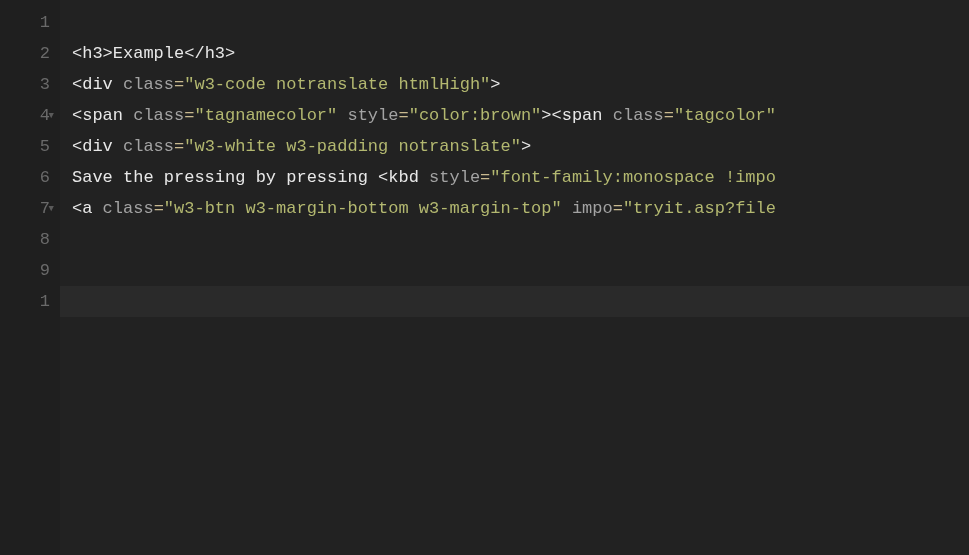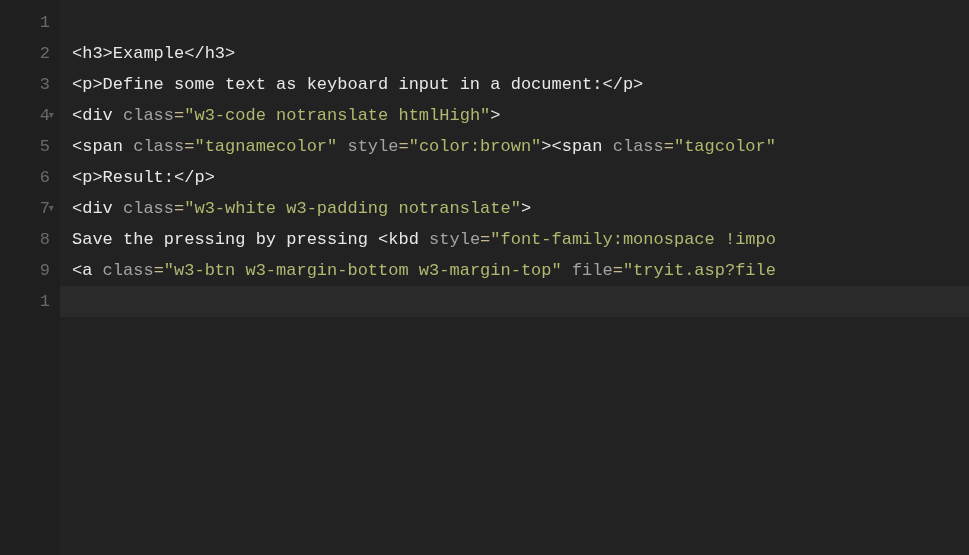--- a/index.html
+++ b/index.html
@@ -83,22 +83,20 @@
     <div class="gutter-line"><span>6</span></div>
     <div class="gutter-line"><span>7</span><span class="fold-marker">▼</span></div>
     <div class="gutter-line"><span>8</span></div>
     <div class="gutter-line"><span>9</span></div>
     <div class="gutter-line"><span>1</span></div>
   </div>
   <div class="code-area">
     <div class="current-line"></div>
     <div class="code-line empty"></div>
     <div class="code-line"><span class="tag">&lt;h3&gt;</span><span class="text-content">Example</span><span class="tag">&lt;/h3&gt;</span></div>
-    <div class="code-line"><span class="tag">&lt;p&gt;</span><span class="text-content">Define some text as keyboard input in a document:</span><span class="tag">&lt;/p&gt;</span></div>
     <div class="code-line"><span class="tag">&lt;div</span><span class="attr-name"> class</span><span class="equals">=</span><span class="string">"w3-code notranslate htmlHigh"</span><span class="tag">&gt;</span></div>
     <div class="code-line"><span class="tag">&lt;span</span><span class="attr-name"> class</span><span class="equals">=</span><span class="string">"tagnamecolor"</span><span class="attr-name"> style</span><span class="equals">=</span><span class="string">"color:brown"</span><span class="tag">&gt;&lt;span</span><span class="attr-name"> class</span><span class="equals">=</span><span class="string">"tagcolor"</span></div>
-    <div class="code-line"><span class="tag">&lt;p&gt;</span><span class="text-content">Result:</span><span class="tag">&lt;/p&gt;</span></div>
     <div class="code-line"><span class="tag">&lt;div</span><span class="attr-name"> class</span><span class="equals">=</span><span class="string">"w3-white w3-padding notranslate"</span><span class="tag">&gt;</span></div>
     <div class="code-line"><span class="text-content">Save the pressing by pressing </span><span class="tag">&lt;kbd</span><span class="attr-name"> style</span><span class="equals">=</span><span class="string">"font-family:monospace !impo</span></div>
-    <div class="code-line"><span class="tag">&lt;a</span><span class="attr-name"> class</span><span class="equals">=</span><span class="string">"w3-btn w3-margin-bottom w3-margin-top"</span><span class="attr-name"> file</span><span class="equals">=</span><span class="string">"tryit.asp?file</span></div>
+    <div class="code-line"><span class="tag">&lt;a</span><span class="attr-name"> class</span><span class="equals">=</span><span class="string">"w3-btn w3-margin-bottom w3-margin-top"</span><span class="attr-name"> impo</span><span class="equals">=</span><span class="string">"tryit.asp?file</span></div>
     <div class="code-line empty"></div>
   </div>
 </div>
 
 </body></html>

